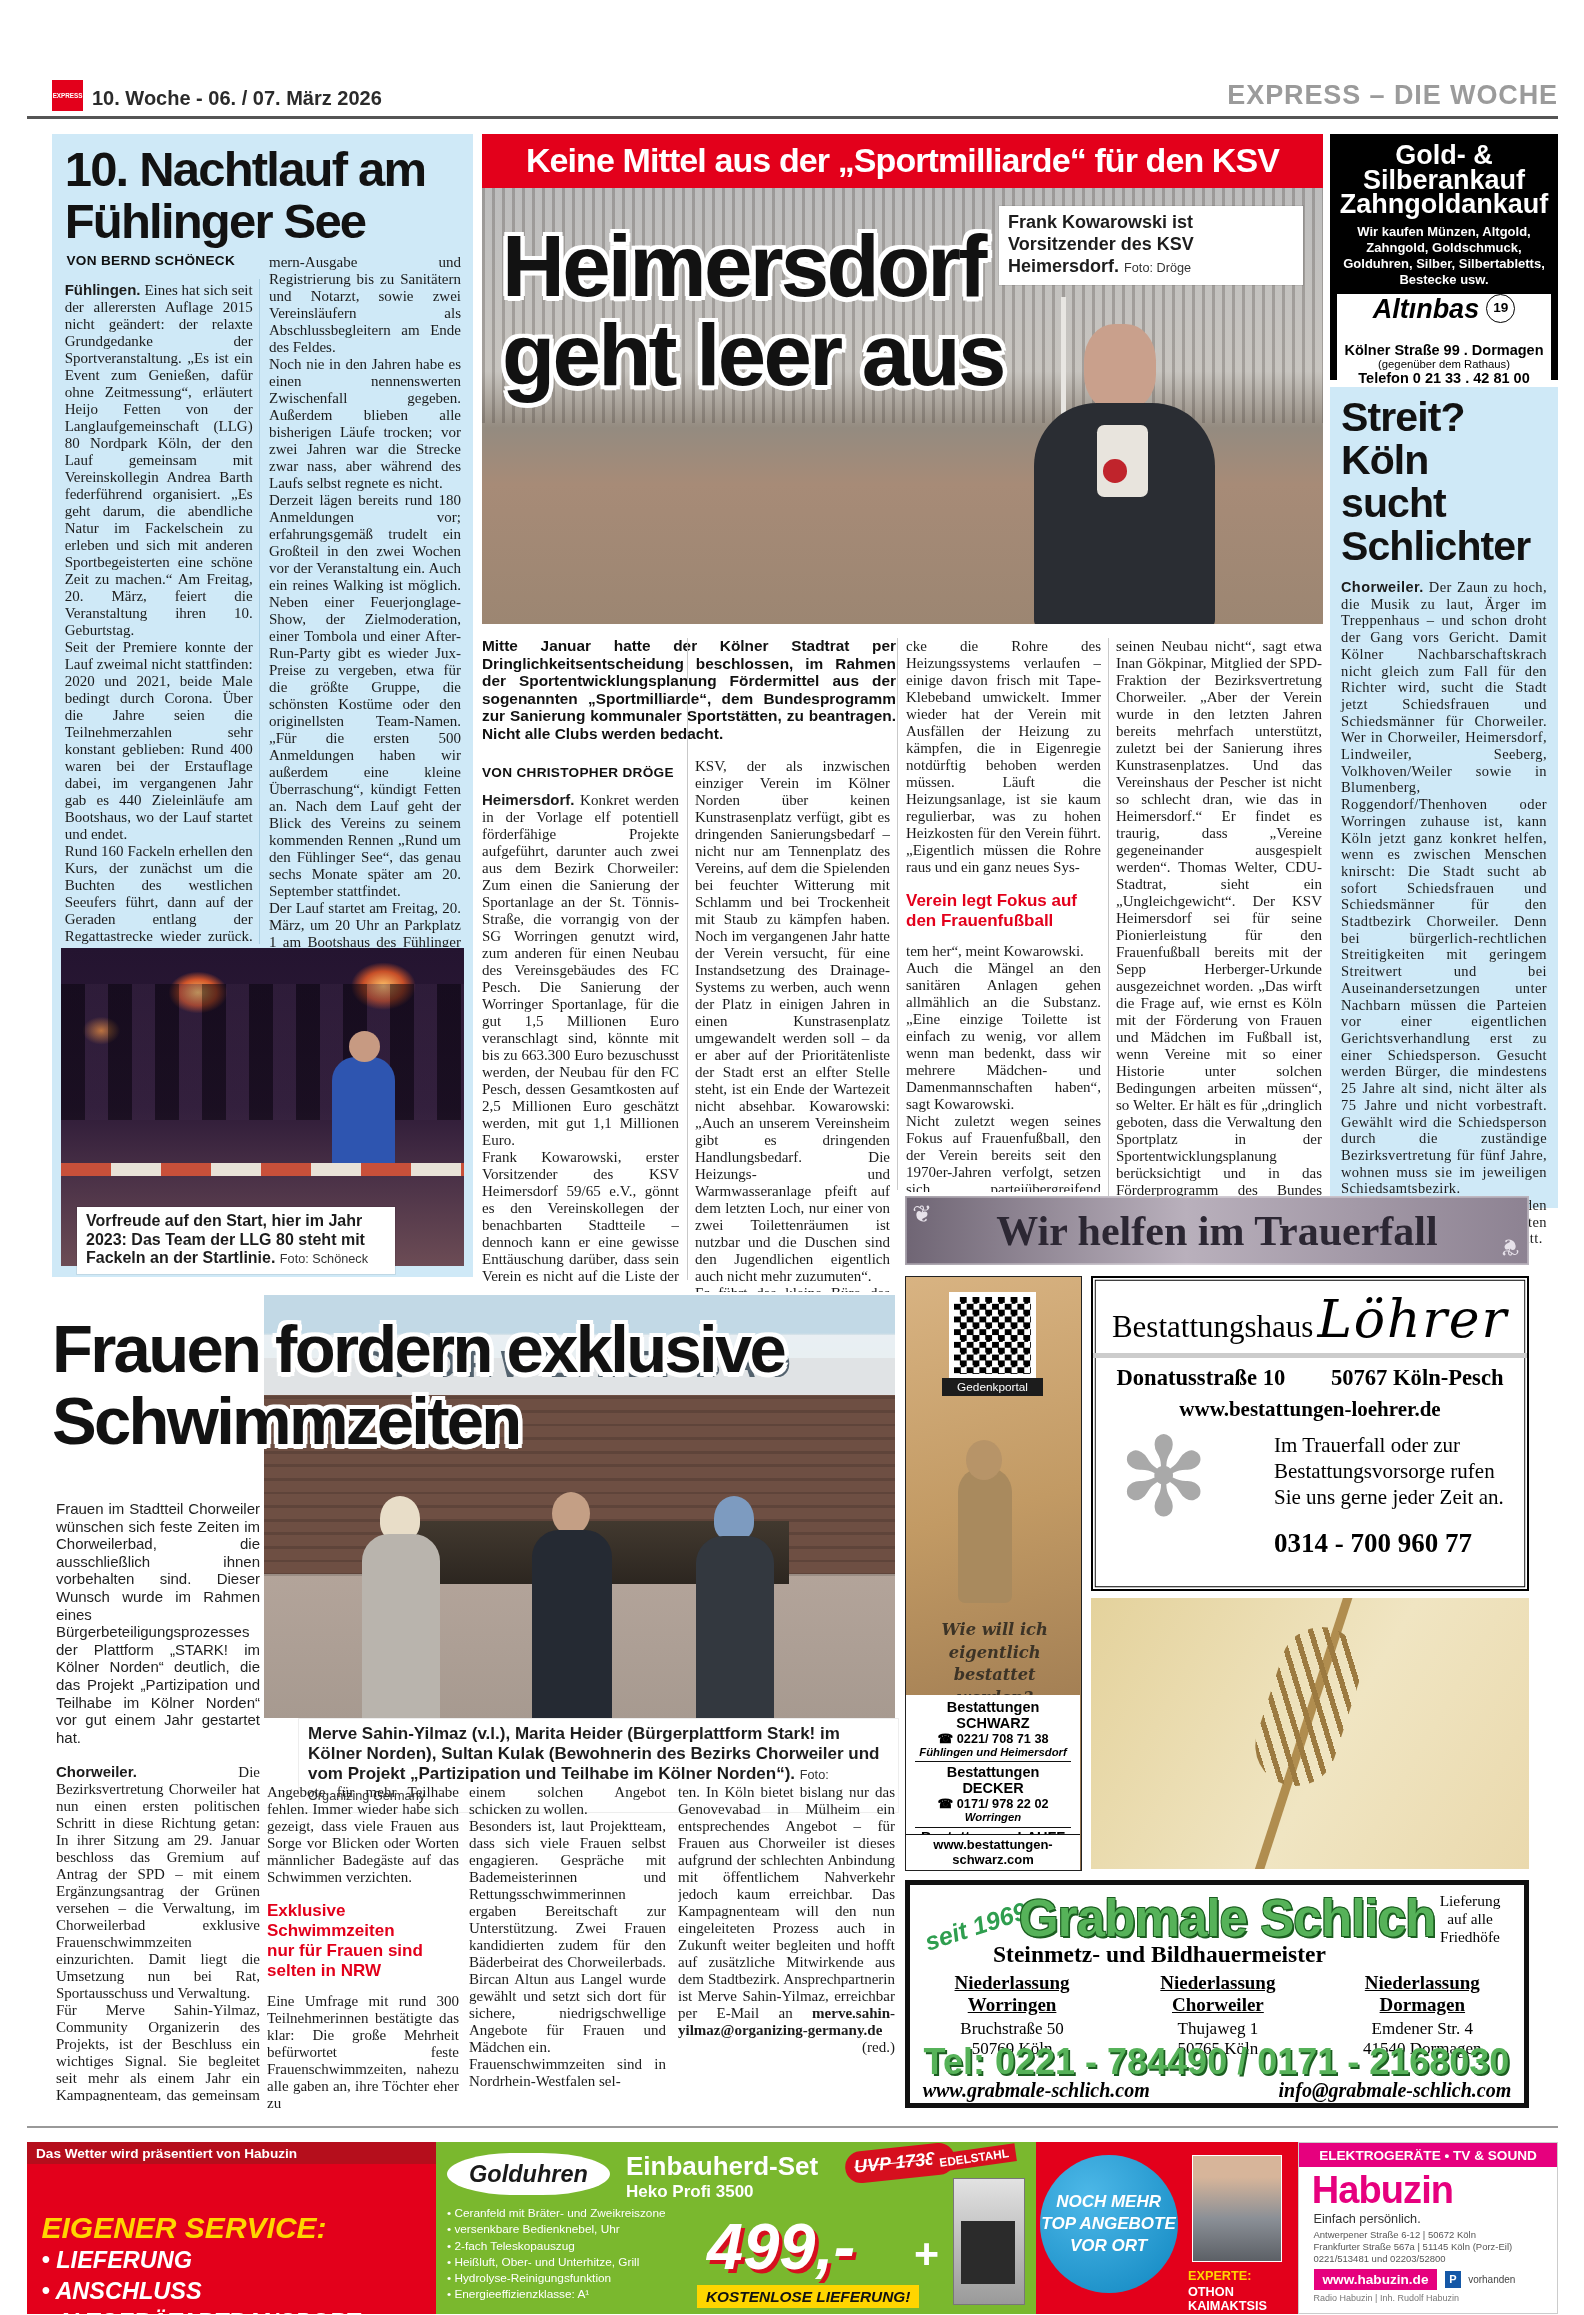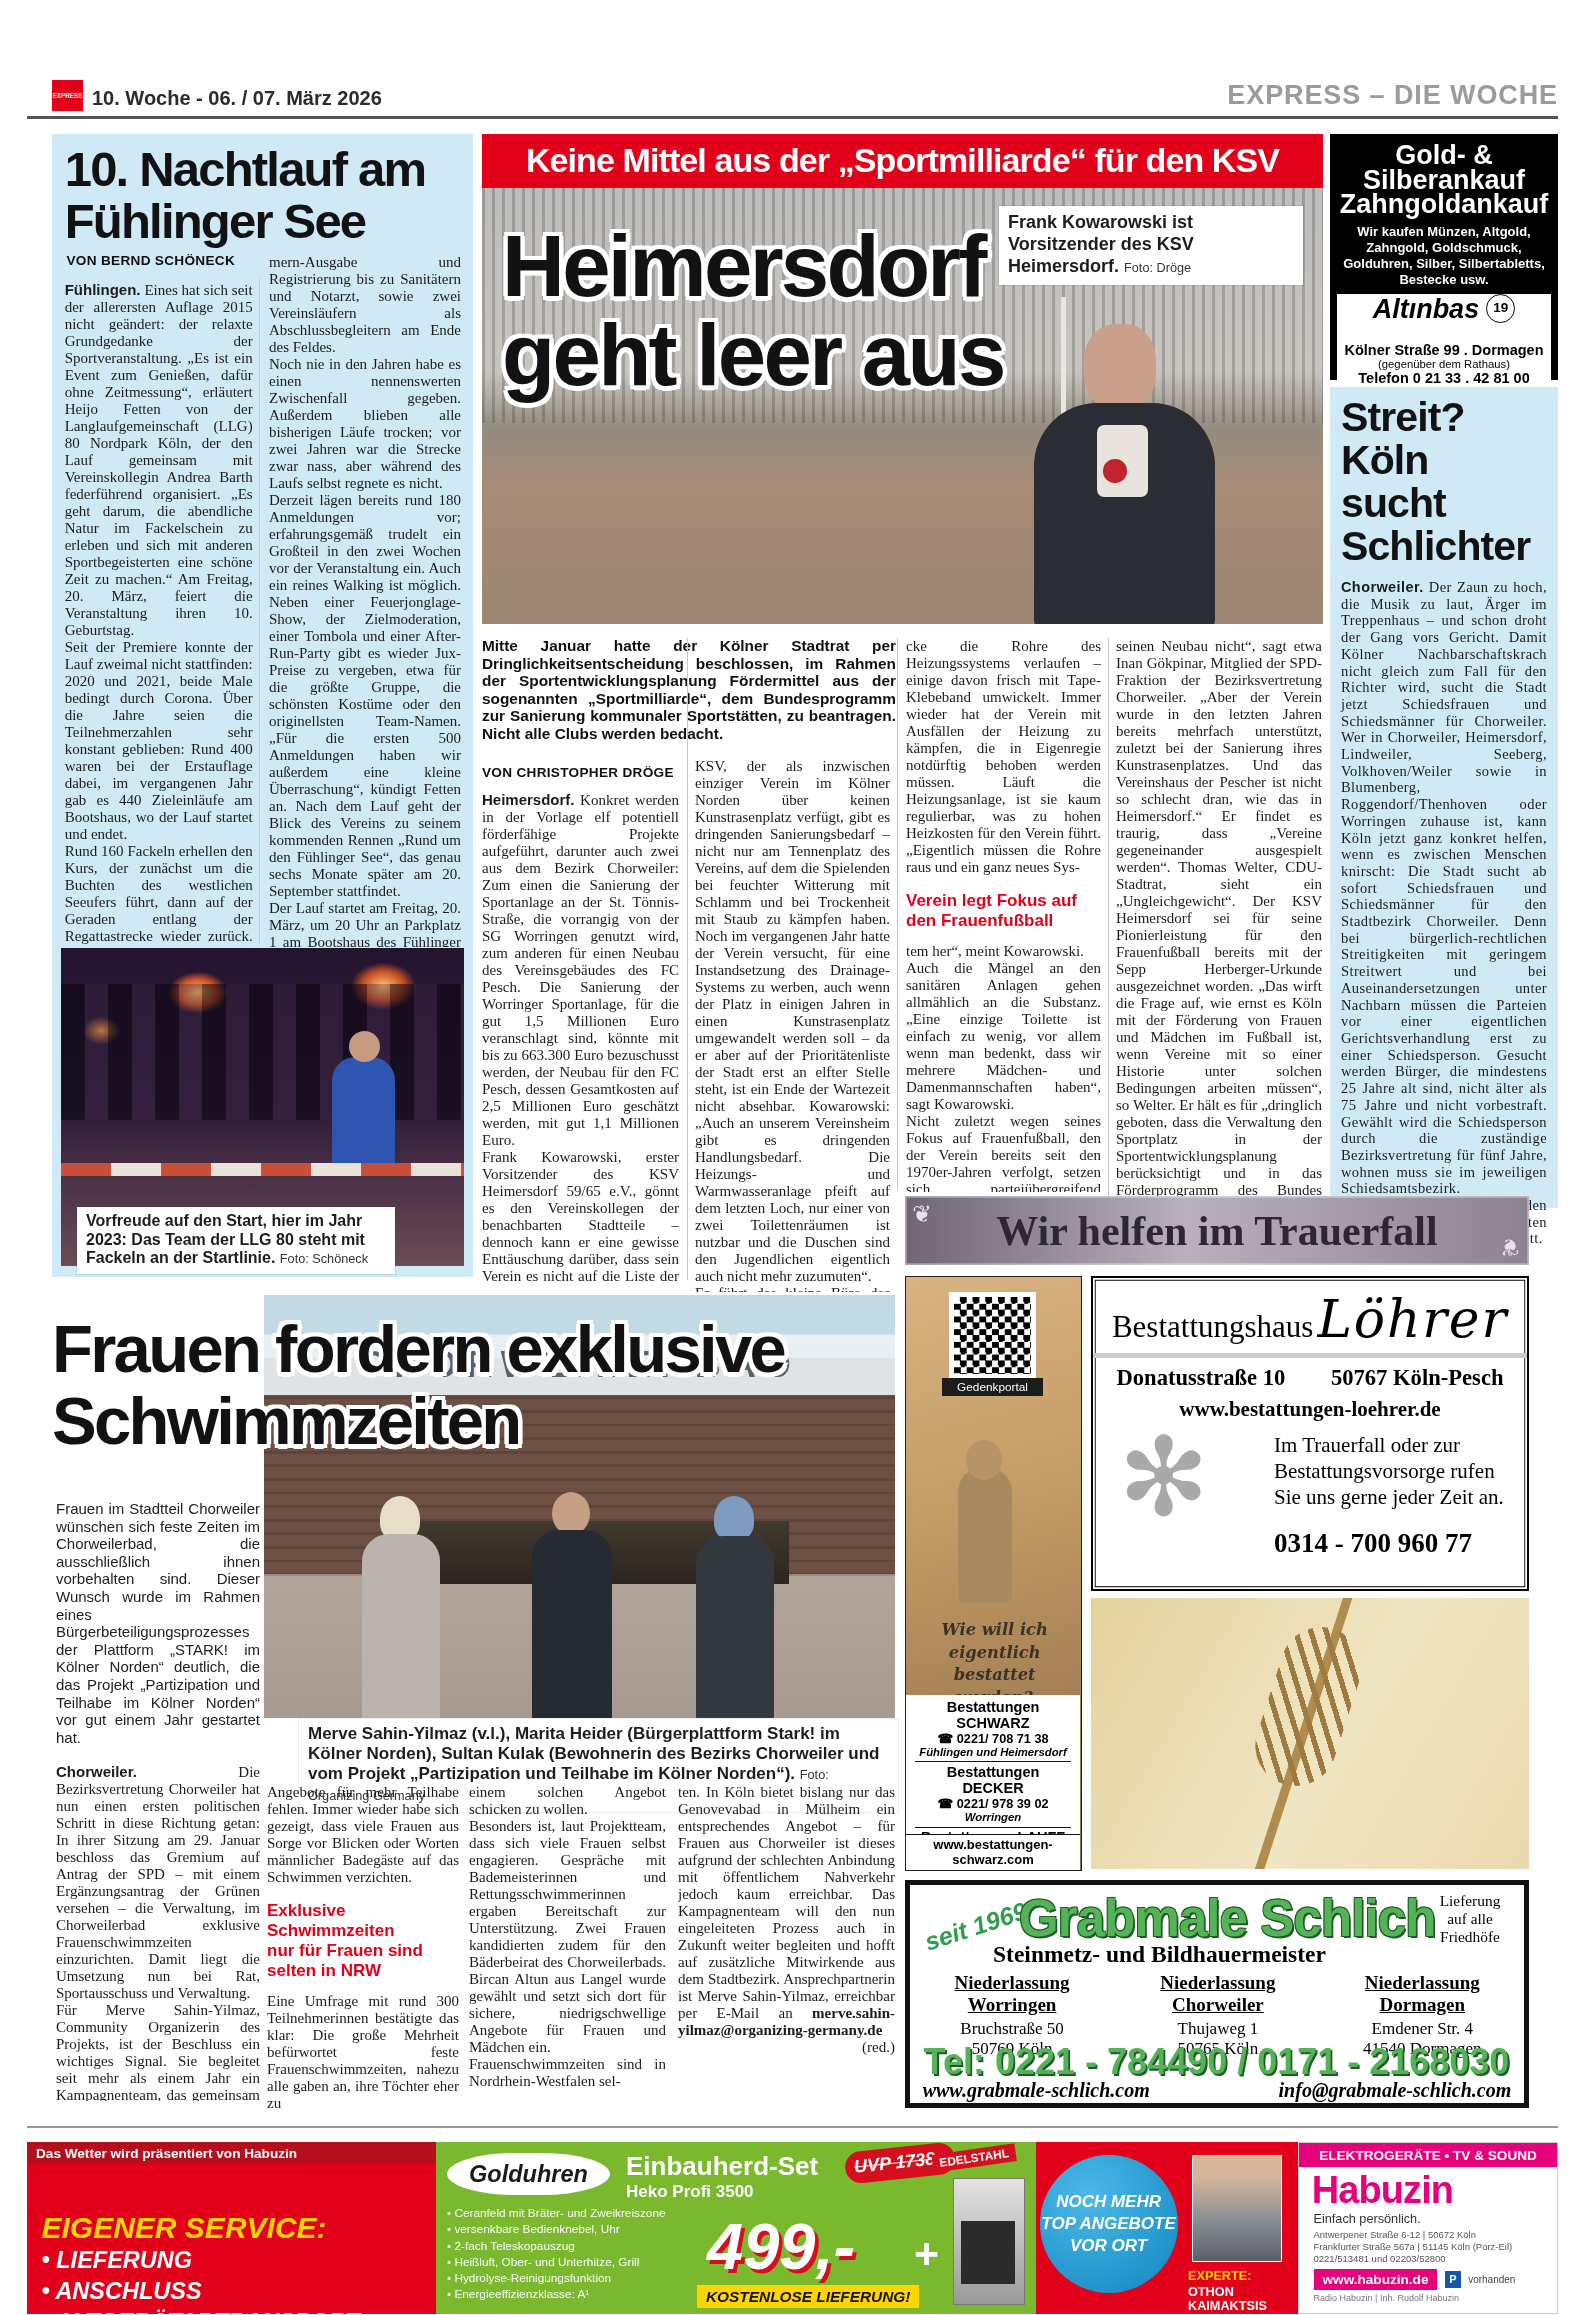--- a/index.html
+++ b/index.html
@@ -174,21 +174,21 @@
 bestattet werden?
 Wir beraten Sie gerne.</div>
     <div class="abs whitepanel" style="left:0;top:418px;width:174px;height:174px;text-align:center;padding-top:1.8px;">
       <div style="border-bottom:0.9px solid #111;margin:0 9px;padding:1.8px 0 3.6px 0;">
         <div style="font-size:14.5px;font-weight:bold;">Bestattungen SCHWARZ</div>
         <div style="font-size:12.7px;font-weight:bold;"><span>☎</span> <span>0221/ 708 71 38</span></div>
         <div style="font-size:11.3px;font-style:italic;font-weight:bold;">Fühlingen und Heimersdorf</div>
       </div>
       <div style="border-bottom:0.9px solid #111;margin:0 9px;padding:1.8px 0 3.6px 0;">
         <div style="font-size:14.5px;font-weight:bold;">Bestattungen DECKER</div>
-        <div style="font-size:12.7px;font-weight:bold;"><span>☎</span> <span>0221/ 978 39 02</span></div>
+        <div style="font-size:12.7px;font-weight:bold;"><span>☎</span> <span>0171/ 978 22 02</span></div>
         <div style="font-size:11.3px;font-style:italic;font-weight:bold;">Worringen</div>
       </div>
       <div style="margin:0 9px;padding:1.8px 0 1.8px 0;">
         <div style="font-size:14.5px;font-weight:bold;">Bestattungen LAUFF</div>
         <div style="font-size:12.7px;font-weight:bold;"><span>☎</span> <span>0221/ 79 48 12</span></div>
         <div style="font-size:11.3px;font-style:italic;font-weight:bold;">Roggendorf/Thenhoven</div>
       </div>
 
     </div>
     <div class="abs" style="left:0;bottom:0;width:174px;background:#fff;font-size:13px;font-weight:bold;text-align:center;padding:2.7px 0;border-top:0.9px solid #111;">www.bestattungen-schwarz.com</div>

